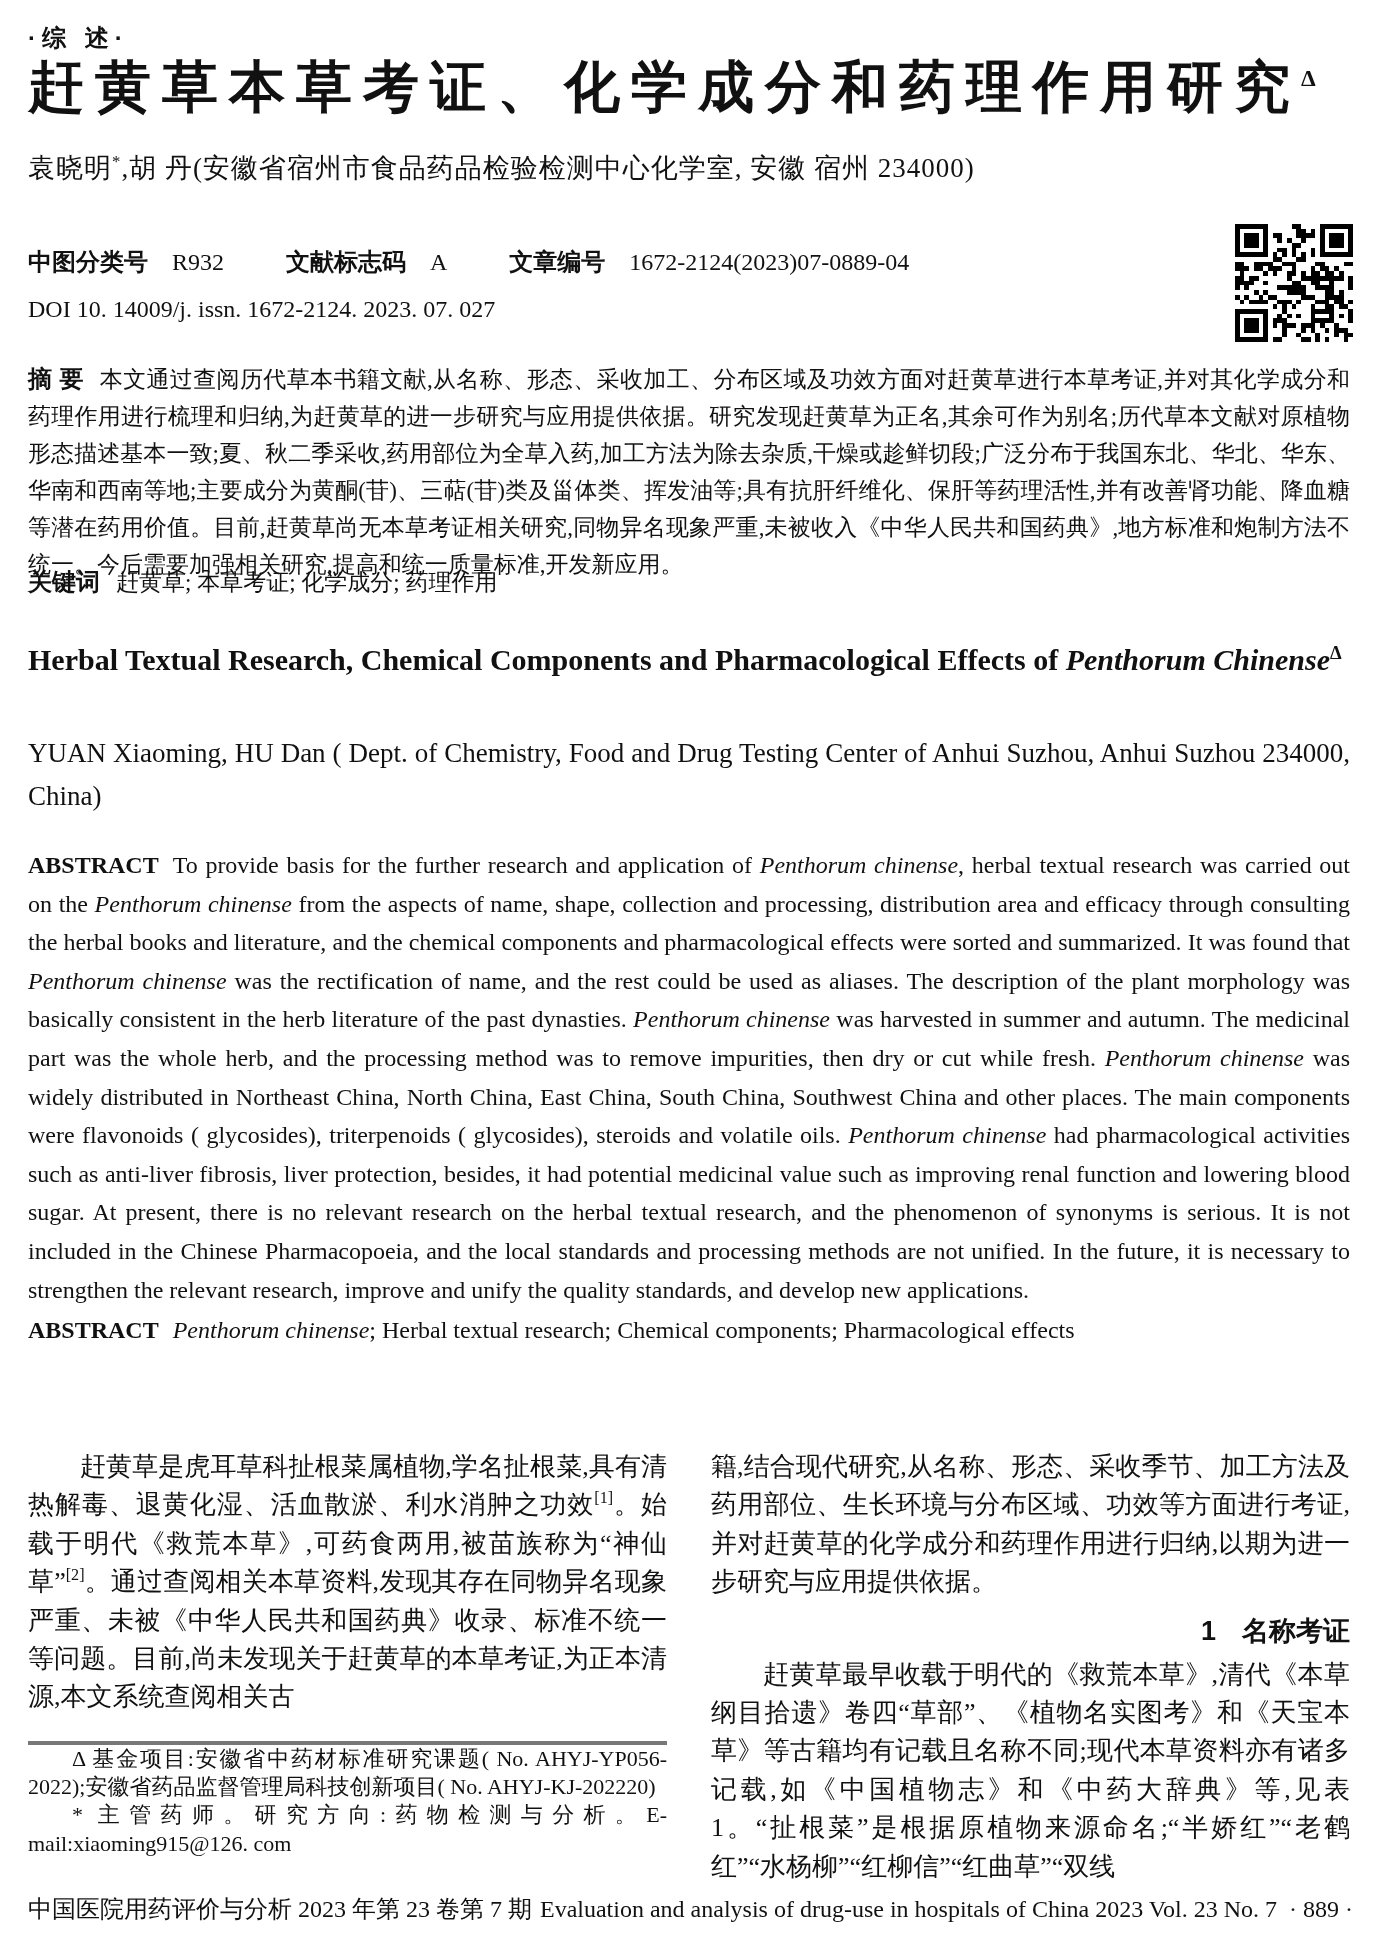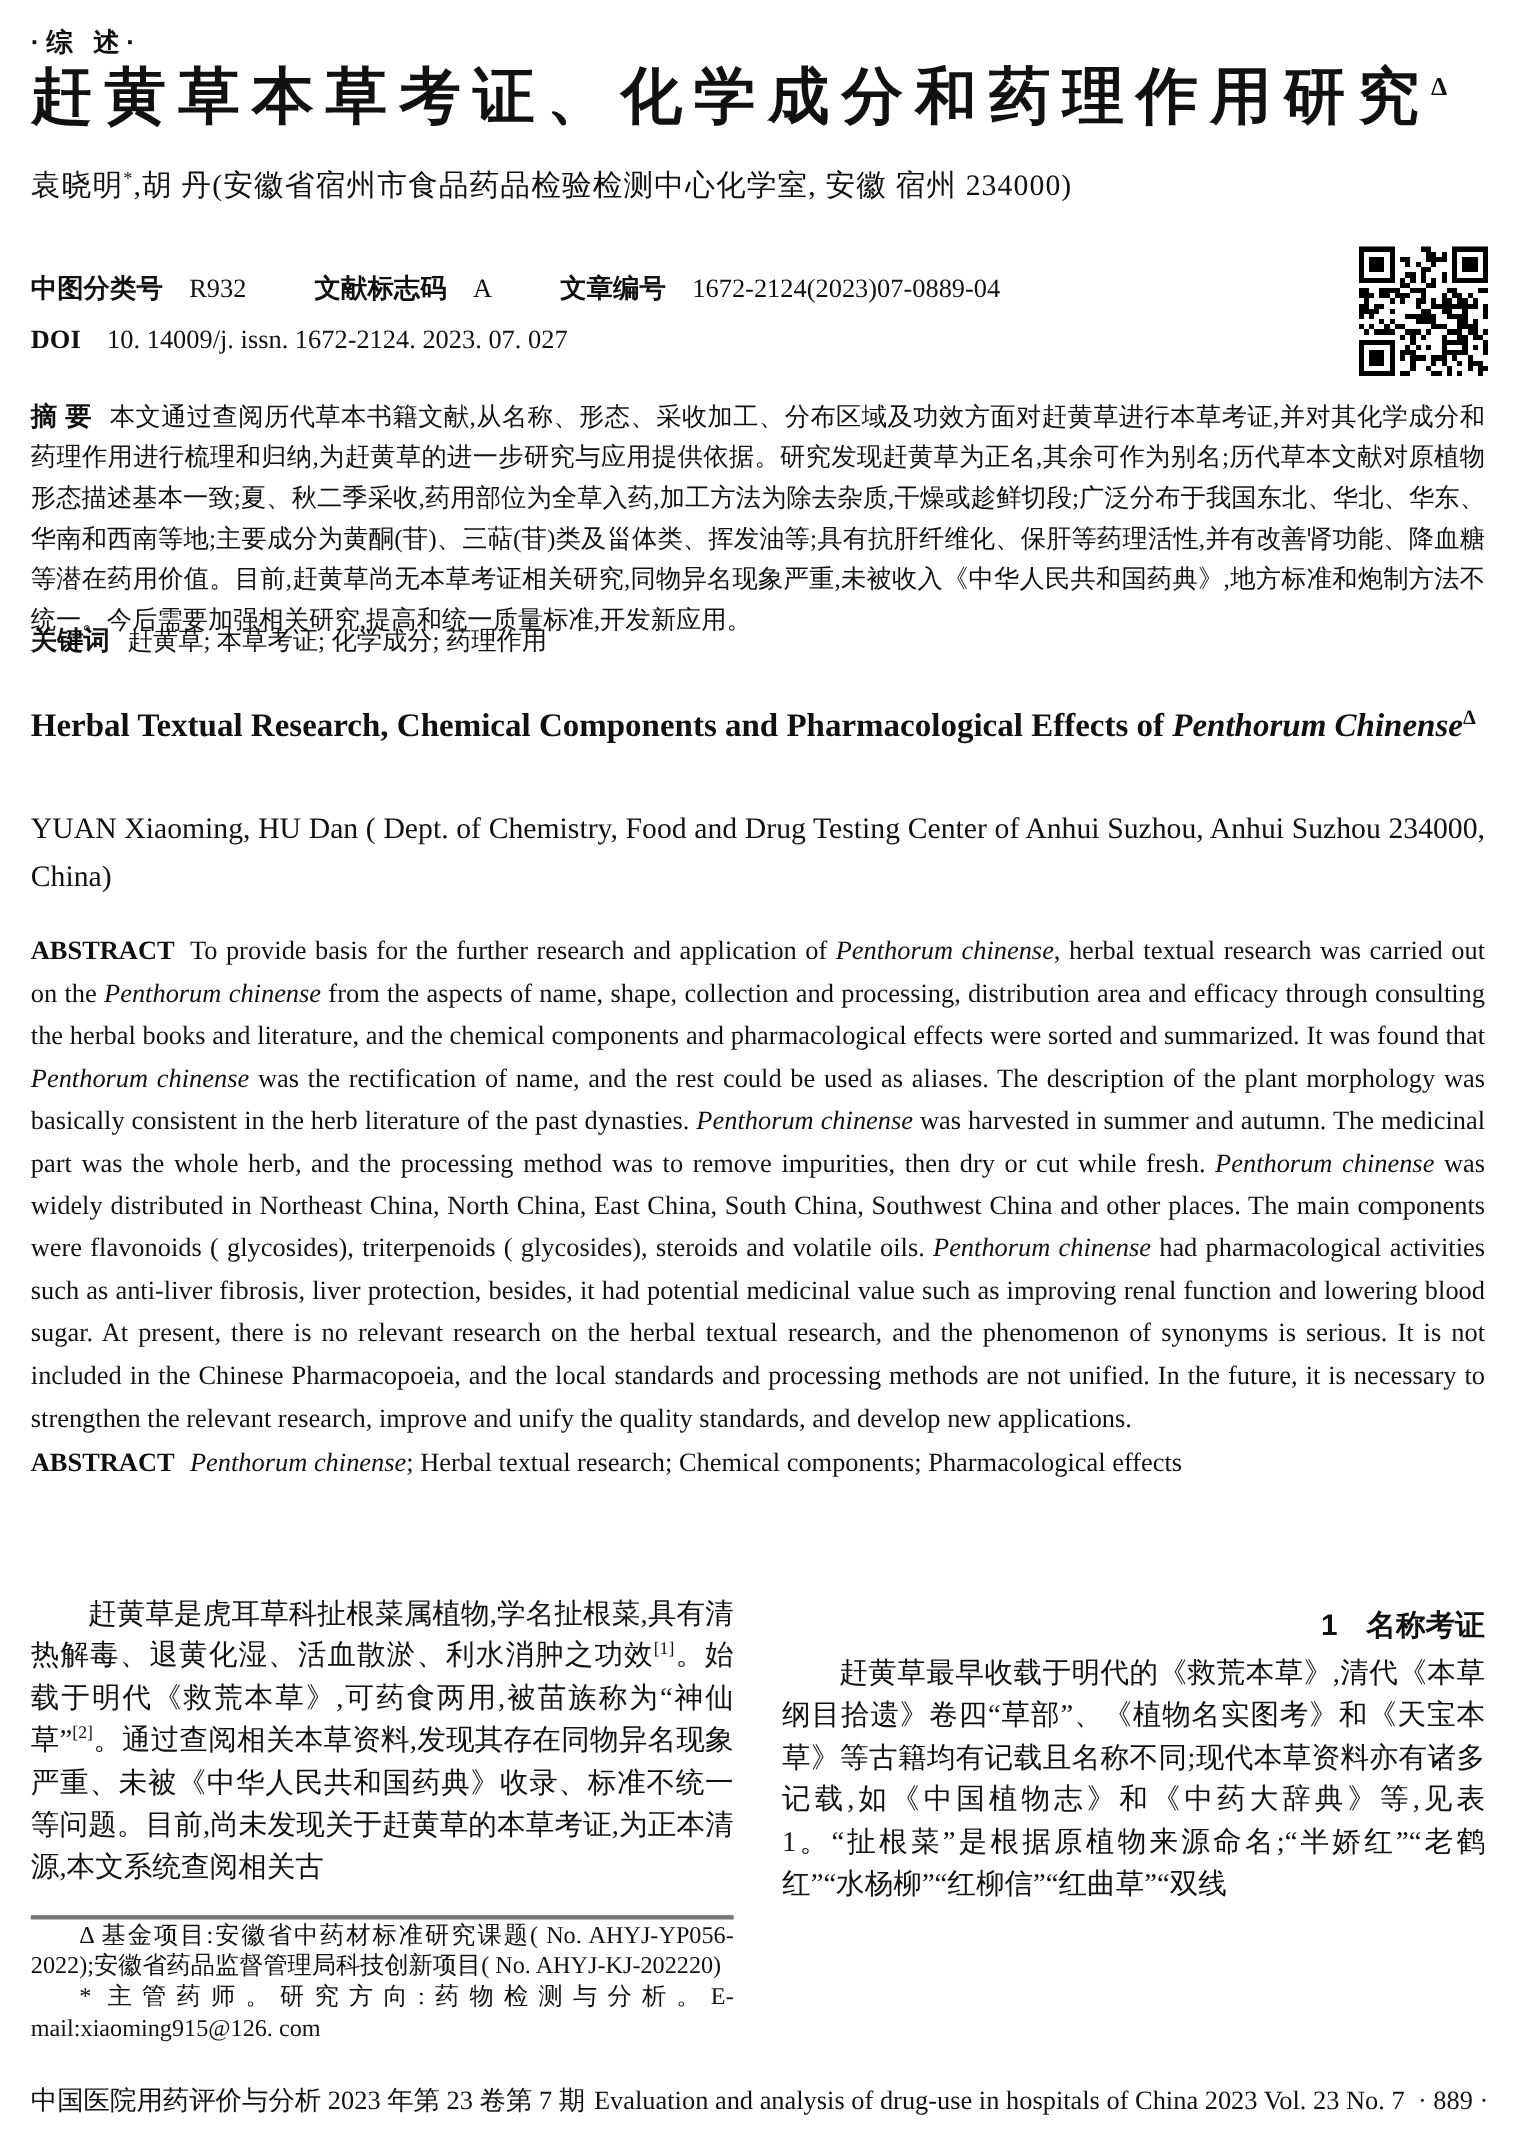--- a/index.html
+++ b/index.html
@@ -16,21 +16,21 @@
   .title-cn{position:absolute;top:50px;left:28px;margin:0;font-size:56px;font-weight:bold;
             letter-spacing:11px;white-space:nowrap;}
   .title-cn sup{font-size:42%;letter-spacing:0;}
 
   .authors-cn{position:absolute;top:150px;left:28px;font-size:27px;letter-spacing:1px;}
 
   .meta-row{position:absolute;top:246px;left:28px;font-size:24px;white-space:nowrap;}
   .meta-row .label{margin-right:18px;font-size:24px;}
   .meta-row .value{margin-right:56px;}
   .doi-row{position:absolute;top:296px;left:28px;font-size:24px;}
-  .doi-row .doi-label{margin-right:18px;font-weight:bold;}
+  .doi-row .doi-label{}
 
   .qr{position:absolute;top:224px;right:22px;width:118px;height:118px;}
 
   .abstract-cn{position:absolute;top:360px;left:28px;width:1322px;font-size:23px;
                line-height:37px;text-align:justify;}
   .abstract-cn .label{margin-right:16px;font-size:24px;}
 
   .keywords-cn{position:absolute;top:566px;left:28px;width:1322px;font-size:23px;}
   .keywords-cn .label{margin-right:16px;font-size:24px;}
 
@@ -407,20 +407,21 @@
 
   <div class="columns">
     <div class="col">
       <p class="body-para indent"><span>赶黄草是虎耳草科扯根菜属植物,学名扯根菜,具有清热解毒、退黄化湿、活血散淤、利水消肿之功效</span><sup>[1]</sup><span>。始载于明代《救荒本草》,可药食两用,被苗族称为“神仙草”</span><sup>[2]</sup><span>。通过查阅相关本草资料,发现其存在同物异名现象严重、未被《中华人民共和国药典》收录、标准不统一等问题。目前,尚未发现关于赶黄草的本草考证,为正本清源,本文系统查阅相关古</span></p>
       <div class="footnote">
         <p>Δ 基金项目:安徽省中药材标准研究课题( No. AHYJ-YP056-2022);安徽省药品监督管理局科技创新项目( No. AHYJ-KJ-202220)</p>
         <p>* 主管药师。研究方向:药物检测与分析。E-mail:xiaoming915@126. com</p>
       </div>
     </div>
     <div class="col">
+      <p class="body-para">籍,结合现代研究,从名称、形态、采收季节、加工方法及药用部位、生长环境与分布区域、功效等方面进行考证,并对赶黄草的化学成分和药理作用进行归纳,以期为进一步研究与应用提供依据。</p>
       <h3 class="section-heading hei">
         <span class="sec-no">1</span><span>名称考证</span>
       </h3>
       <p class="body-para indent">赶黄草最早收载于明代的《救荒本草》,清代《本草纲目拾遗》卷四“草部”、《植物名实图考》和《天宝本草》等古籍均有记载且名称不同;现代本草资料亦有诸多记载,如《中国植物志》和《中药大辞典》等,见表 1。“扯根菜”是根据原植物来源命名;“半娇红”“老鹤红”“水杨柳”“红柳信”“红曲草”“双线</p>
     </div>
   </div>
 
   <div class="footer">
     <span>中国医院用药评价与分析   2023 年第 23 卷第 7 期</span>
     <span class="f-right">

